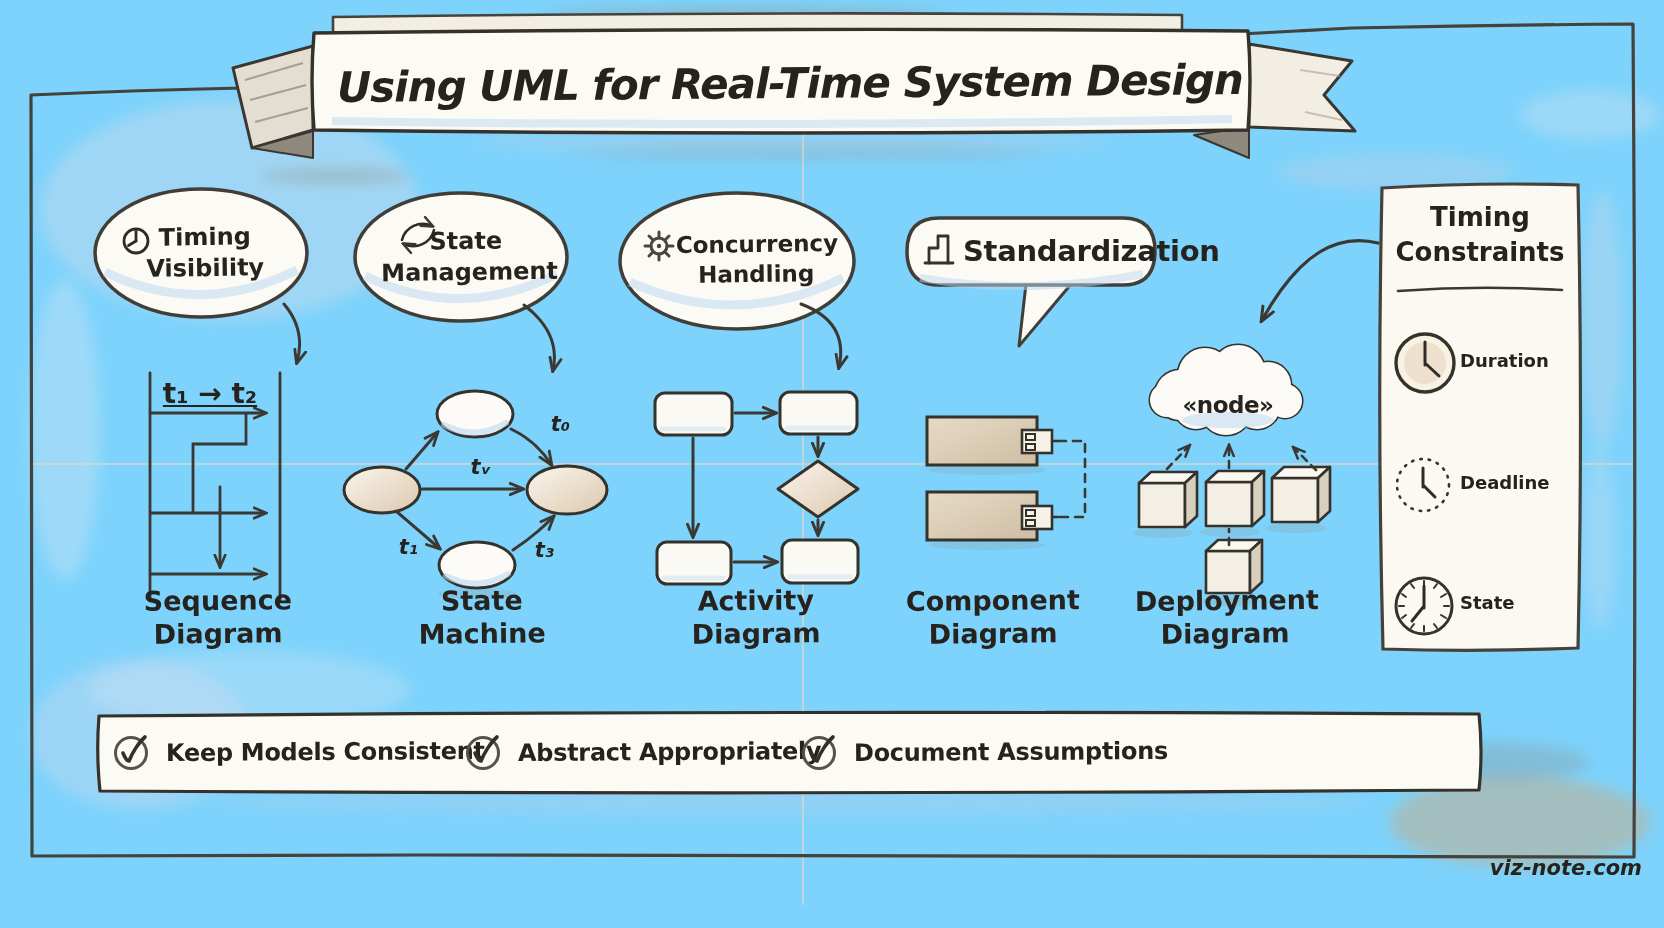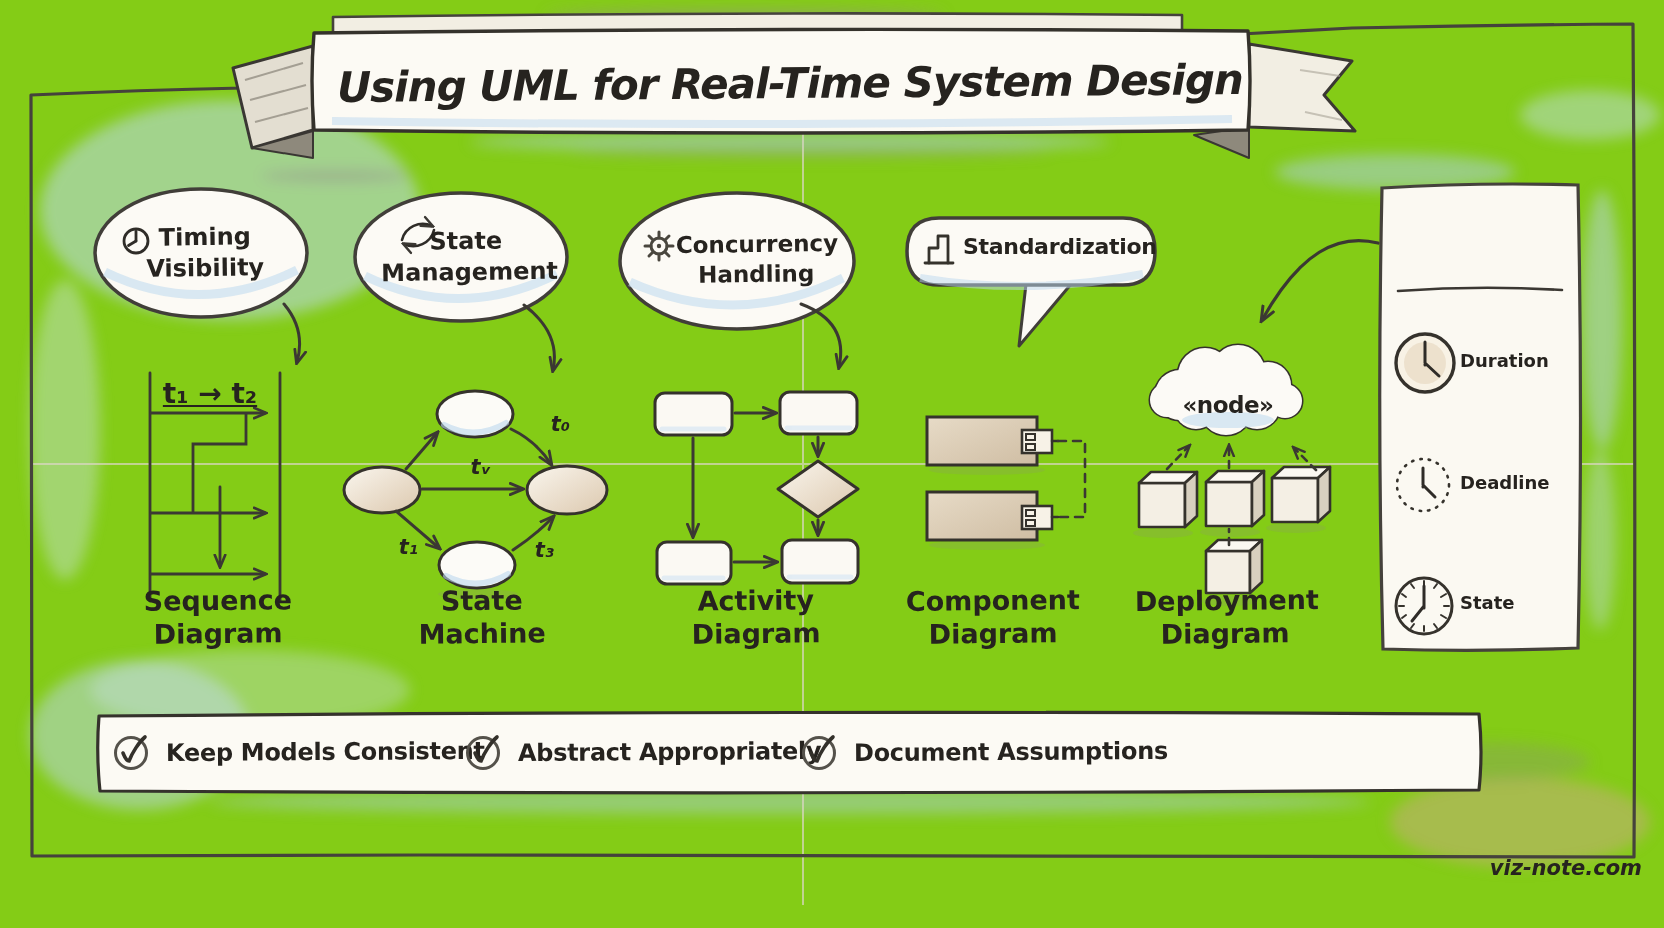--- a/index.html
+++ b/index.html
@@ -1,24 +1,24 @@
 <!DOCTYPE html>
 <html><head>
 <meta charset="utf-8">
 <style>
   html,body{margin:0;padding:0;background:#e8e4d9;}
-  .canvas{position:relative;width:1664px;height:928px;background:#84cc16;
+  .canvas{position:relative;width:1664px;height:928px;background:#7dd3fc;
     font-family:"DejaVu Sans",sans-serif;color:#26231f;overflow:hidden;}
   .canvas svg.art{position:absolute;left:0;top:0;z-index:1;}
   .lbl{position:absolute;z-index:3;font-weight:700;color:#26231f;}
   .center{text-align:center;}
   .title{font-size:42px;font-style:italic;letter-spacing:-1px;line-height:76px;transform:rotate(-0.5deg);}
   .concept{font-size:24px;line-height:1.3;transform:rotate(-0.8deg);}
   .concept.small{font-size:23px;}
-  .std{font-size:22px;letter-spacing:-0.3px;}
+  .std{font-size:29px;letter-spacing:-0.3px;}
   .diaglbl{font-size:27px;line-height:1.24;transform:rotate(-0.6deg);}
   .anno{font-size:28px;text-decoration:underline;}
   .trans{font-size:21px;font-style:italic;text-align:right;}
   .node{font-size:23px;letter-spacing:-0.5px;}
   .paneltitle{font-size:26px;line-height:1.35;}
   .panelitem{font-size:18px;}
   .practice{position:absolute;z-index:3;top:726px;height:52px;display:flex;align-items:center;gap:12px;}
   .practice .plbl{font-weight:700;font-size:24px;letter-spacing:-0.3px;transform:rotate(-0.4deg);}
   .watermark{font-size:21px;font-style:italic;text-align:right;}
 </style>
@@ -295,20 +295,21 @@
 <div class="lbl trans center" style="left:518px;top:538px;width:36px;">t₃</div>
 
 <div class="lbl node center" style="left:1180px;top:392px;width:96px;">«node»</div>
 
 <div class="lbl diaglbl center" style="left:128px;top:584px;width:180px;">Sequence Diagram</div>
 <div class="lbl diaglbl center" style="left:392px;top:584px;width:180px;">State Machine</div>
 <div class="lbl diaglbl center" style="left:666px;top:584px;width:180px;">Activity Diagram</div>
 <div class="lbl diaglbl center" style="left:903px;top:584px;width:180px;">Component Diagram</div>
 <div class="lbl diaglbl center" style="left:1135px;top:584px;width:180px;">Deployment Diagram</div>
 
+<div class="lbl paneltitle center" style="left:1385px;top:200px;width:190px;">Timing Constraints</div>
 <div class="lbl panelitem" style="left:1460px;top:350px;width:130px;">Duration</div>
 <div class="lbl panelitem" style="left:1460px;top:472px;width:130px;">Deadline</div>
 <div class="lbl panelitem" style="left:1460px;top:592px;width:130px;">State</div>
 
 <div class="practice" style="left:112px;">
   <svg width="42" height="42" viewBox="0 0 42 42">
     <circle cx="19" cy="22" r="15.5" fill="none" stroke="#55524b" stroke-width="3"></circle>
     <path d="M11,22 C13,27 15,30 17,30 C20,22 27,11 33,6" fill="none" stroke="#33302a" stroke-width="3.6" stroke-linecap="round"></path>
   </svg>
   <span class="plbl">Keep Models Consistent</span>

